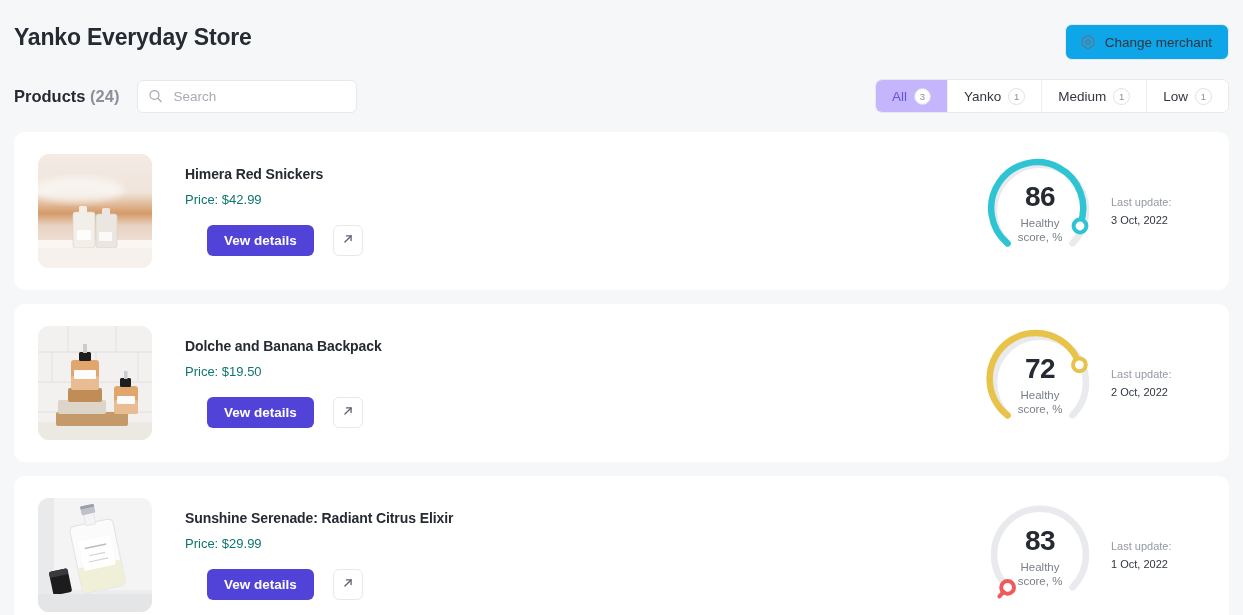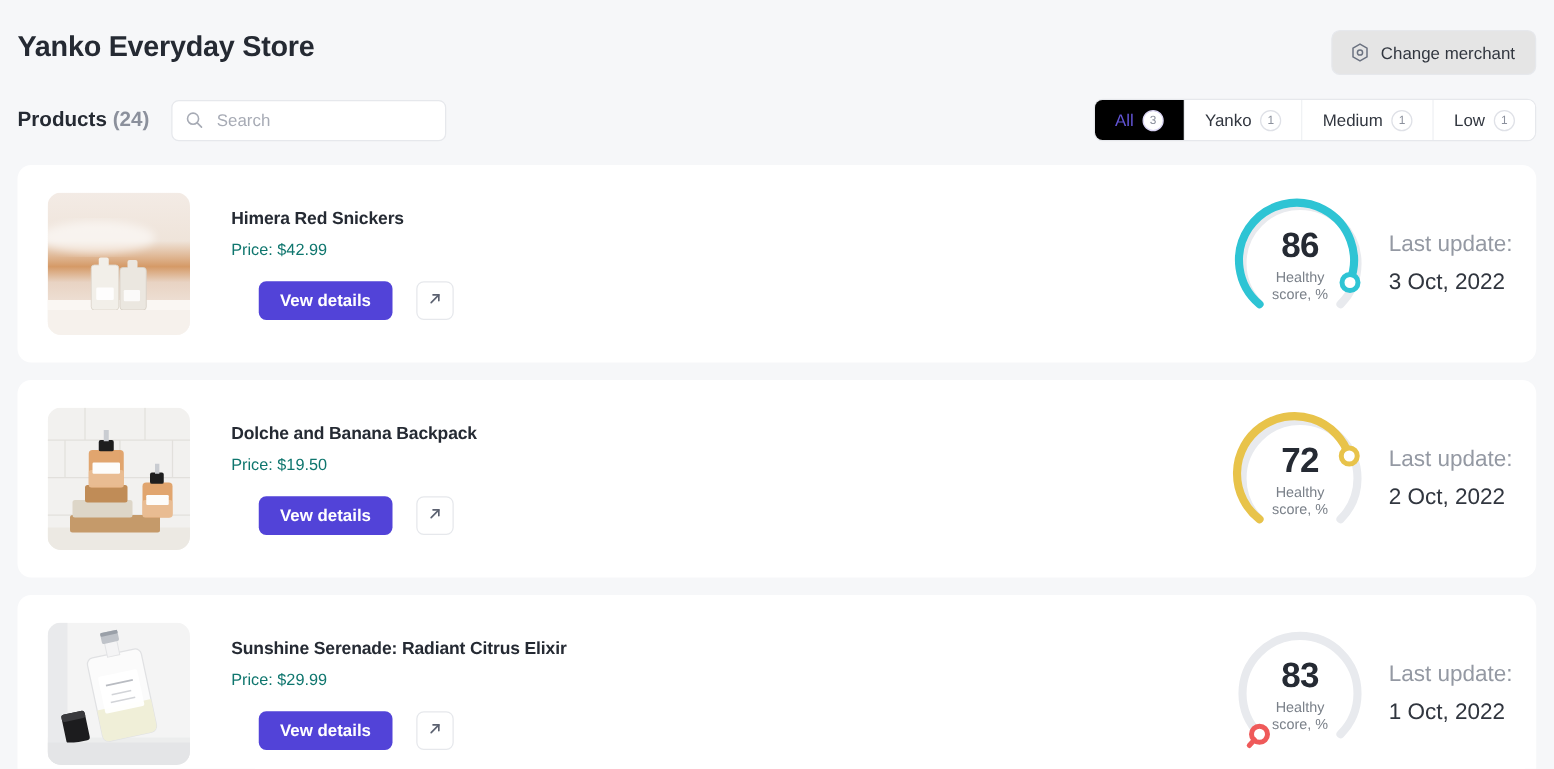--- a/index.html
+++ b/index.html
@@ -30,21 +30,21 @@
     font-size: 23px;
     font-weight: bold;
     letter-spacing: -0.2px;
     color: #252a33;
   }
 
   .change-merchant {
     display: flex;
     align-items: center;
     gap: 9px;
-    background: #e5e5e5;
+    background: #0ea5e9;
     border: 1px solid #e6e8ec;
     border-radius: 7px;
     padding: 9px 16px 9px 14px;
     font-size: 13.5px;
     color: #31363f;
     cursor: pointer;
     white-space: nowrap;
   }
 
   .hex-icon { width: 16px; height: 16px; display: block; }
@@ -119,21 +119,21 @@
     padding: 0 16px;
     font-size: 13.5px;
     color: #31363f;
     cursor: pointer;
     border-right: 1px solid #eceef1;
     background: #ffffff;
     white-space: nowrap;
   }
   .filter-tab:last-child { border-right: none; }
   .filter-tab.active {
-    background: #000000;
+    background: #c4b5fd;
     color: #6254d6;
   }
   .filter-badge {
     display: inline-flex;
     align-items: center;
     justify-content: center;
     min-width: 17px;
     height: 17px;
     border-radius: 50%;
     border: 1px solid #dfe1e7;
@@ -252,21 +252,21 @@
     color: #7a8089;
     line-height: 1.25;
     margin-top: 5px;
     text-align: center;
   }
 
   .update-block {
     flex: 0 0 auto;
     width: 104px;
     text-align: left;
-    font-size: 18px;
+    font-size: 11px;
     line-height: 1.65;
   }
   .update-label { color: #9499a3; }
   .update-date { color: #31363f; }
 </style>
 </head>
 <body>
 
 <div class="top-bar">
   <div class="store-title">Yanko Everyday Store</div>

